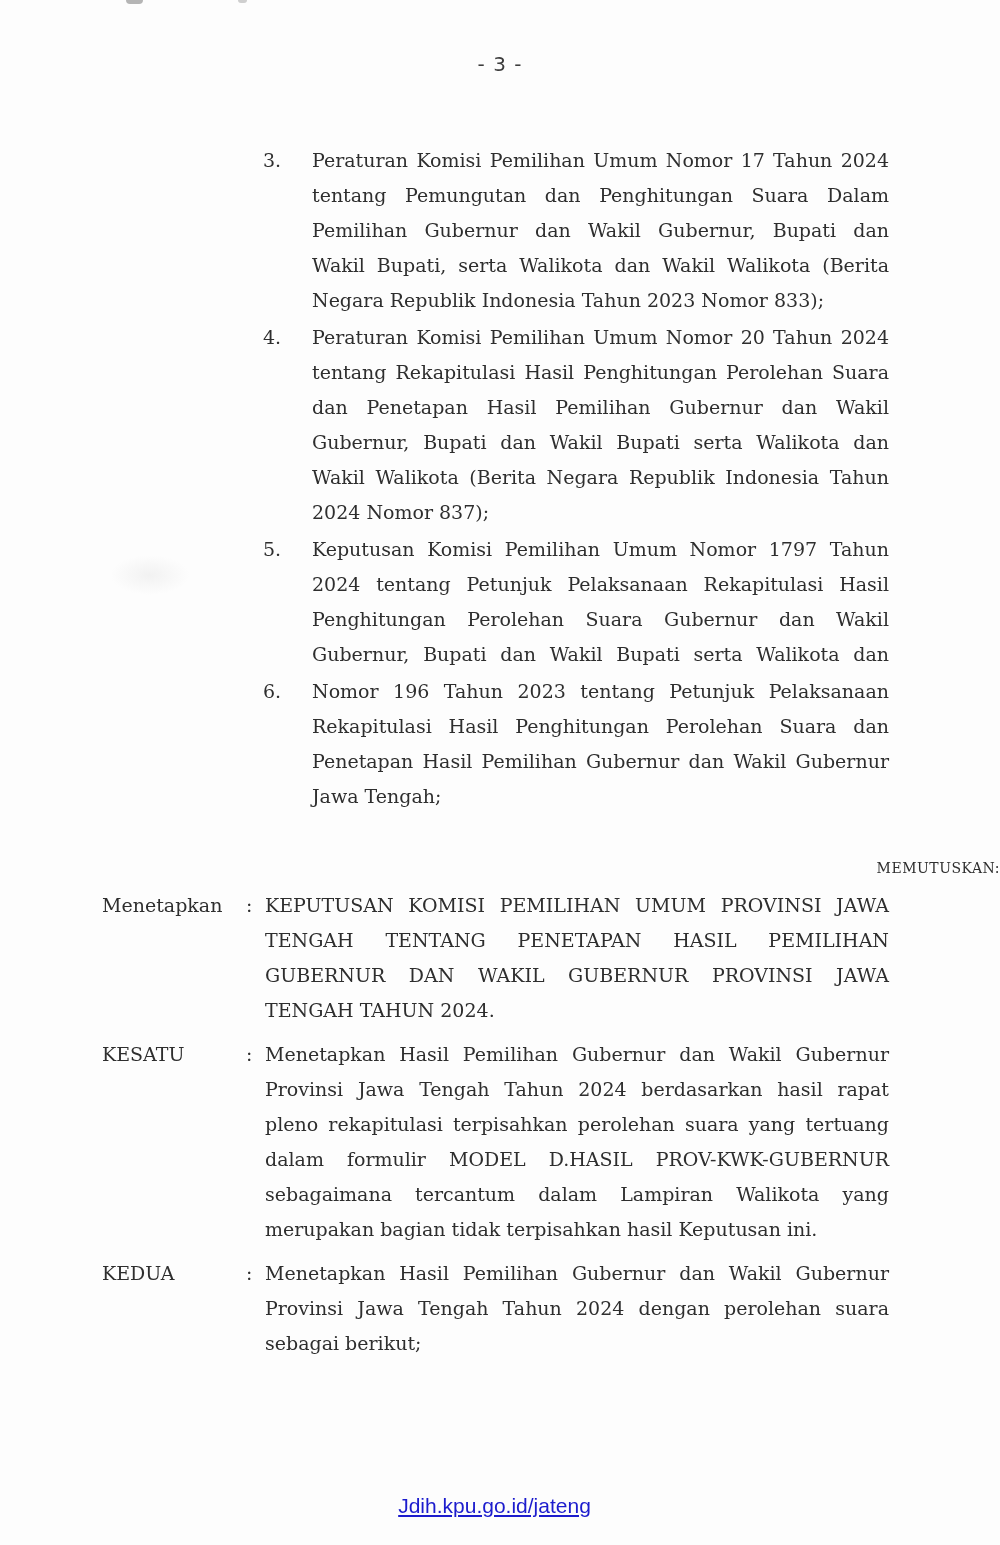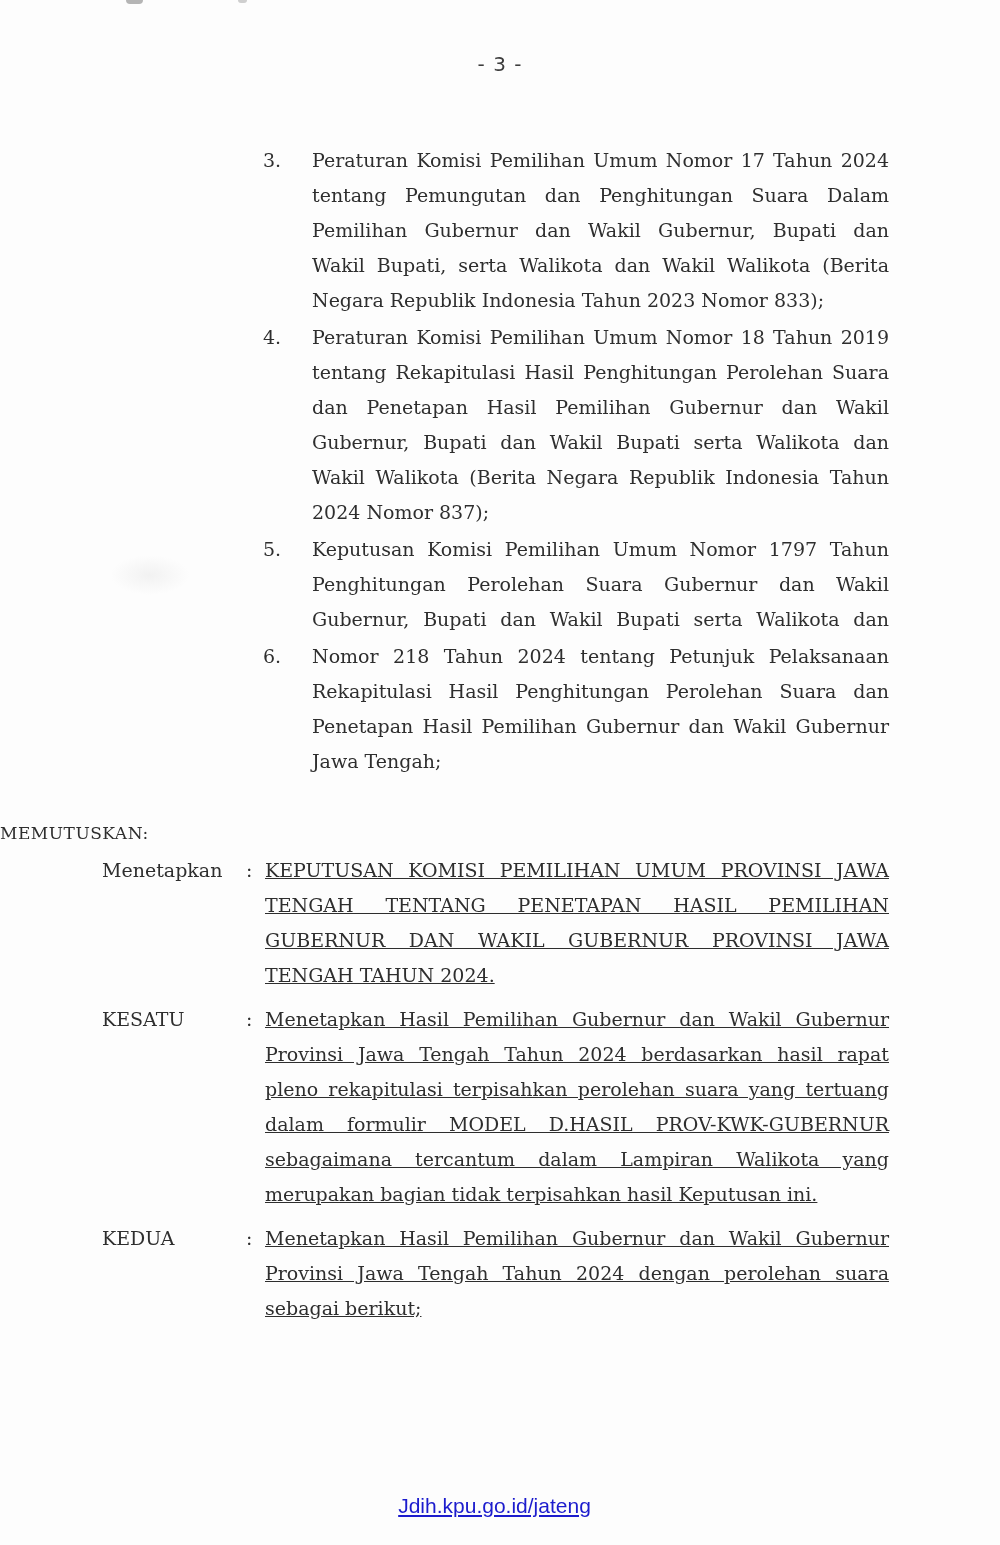--- a/index.html
+++ b/index.html
@@ -64,22 +64,22 @@
   .line {
     text-align: justify;
     text-align-last: justify;
   }
   .line.last {
     text-align-last: left;
   }
 
   .decision-heading {
     margin-top: 37px;
-    text-align: left;
-    font-size: 17px;
+    text-align: right;
+    font-size: 14px;
     line-height: 35px;
     letter-spacing: 0.5px;
   }
 
   .clauses { margin-top: 2px; }
   .clause {
     display: flex;
     margin-left: 102px;
     font-size: 19px;
     line-height: 35px;
@@ -89,21 +89,20 @@
     width: 144px;
     flex: 0 0 144px;
   }
   .clause-colon {
     width: 19px;
     flex: 0 0 19px;
   }
   .clause-text {
     width: 624px;
     flex: 0 0 624px;
-    text-decoration: underline;
   }
 
   .footer {
     position: absolute;
     left: 0; right: 11px;
     top: 1494px;
     text-align: center;
     font-family: "Liberation Sans", sans-serif;
   }
   .footer-link {
@@ -133,42 +132,43 @@
         <div class="line">tentang Pemungutan dan Penghitungan Suara Dalam</div>
         <div class="line">Pemilihan Gubernur dan Wakil Gubernur, Bupati dan</div>
         <div class="line">Wakil Bupati, serta Walikota dan Wakil Walikota (Berita</div>
         <div class="line last">Negara Republik Indonesia Tahun 2023 Nomor 833);</div>
       </div>
     </div>
 
     <div class="item">
       <div class="item-number">4.</div>
       <div class="item-text">
-        <div class="line">Peraturan Komisi Pemilihan Umum Nomor 18 Tahun 2019</div>
+        <div class="line">Peraturan Komisi Pemilihan Umum Nomor 20 Tahun 2024</div>
         <div class="line">tentang Rekapitulasi Hasil Penghitungan Perolehan Suara</div>
         <div class="line">dan Penetapan Hasil Pemilihan Gubernur dan Wakil</div>
         <div class="line">Gubernur, Bupati dan Wakil Bupati serta Walikota dan</div>
         <div class="line">Wakil Walikota (Berita Negara Republik Indonesia Tahun</div>
         <div class="line last">2024 Nomor 837);</div>
       </div>
     </div>
 
     <div class="item">
       <div class="item-number">5.</div>
       <div class="item-text">
         <div class="line">Keputusan Komisi Pemilihan Umum Nomor 1797 Tahun</div>
+        <div class="line">2024 tentang Petunjuk Pelaksanaan Rekapitulasi Hasil</div>
         <div class="line">Penghitungan Perolehan Suara Gubernur dan Wakil</div>
         <div class="line">Gubernur, Bupati dan Wakil Bupati serta Walikota dan</div>
       </div>
     </div>
 
     <div class="item">
       <div class="item-number">6.</div>
       <div class="item-text">
-        <div class="line">Nomor 218 Tahun 2024 tentang Petunjuk Pelaksanaan</div>
+        <div class="line">Nomor 196 Tahun 2023 tentang Petunjuk Pelaksanaan</div>
         <div class="line">Rekapitulasi Hasil Penghitungan Perolehan Suara dan</div>
         <div class="line">Penetapan Hasil Pemilihan Gubernur dan Wakil Gubernur</div>
         <div class="line last">Jawa Tengah;</div>
       </div>
     </div>
 
   </div>
 
   <div class="decision-heading">MEMUTUSKAN:</div>
 

